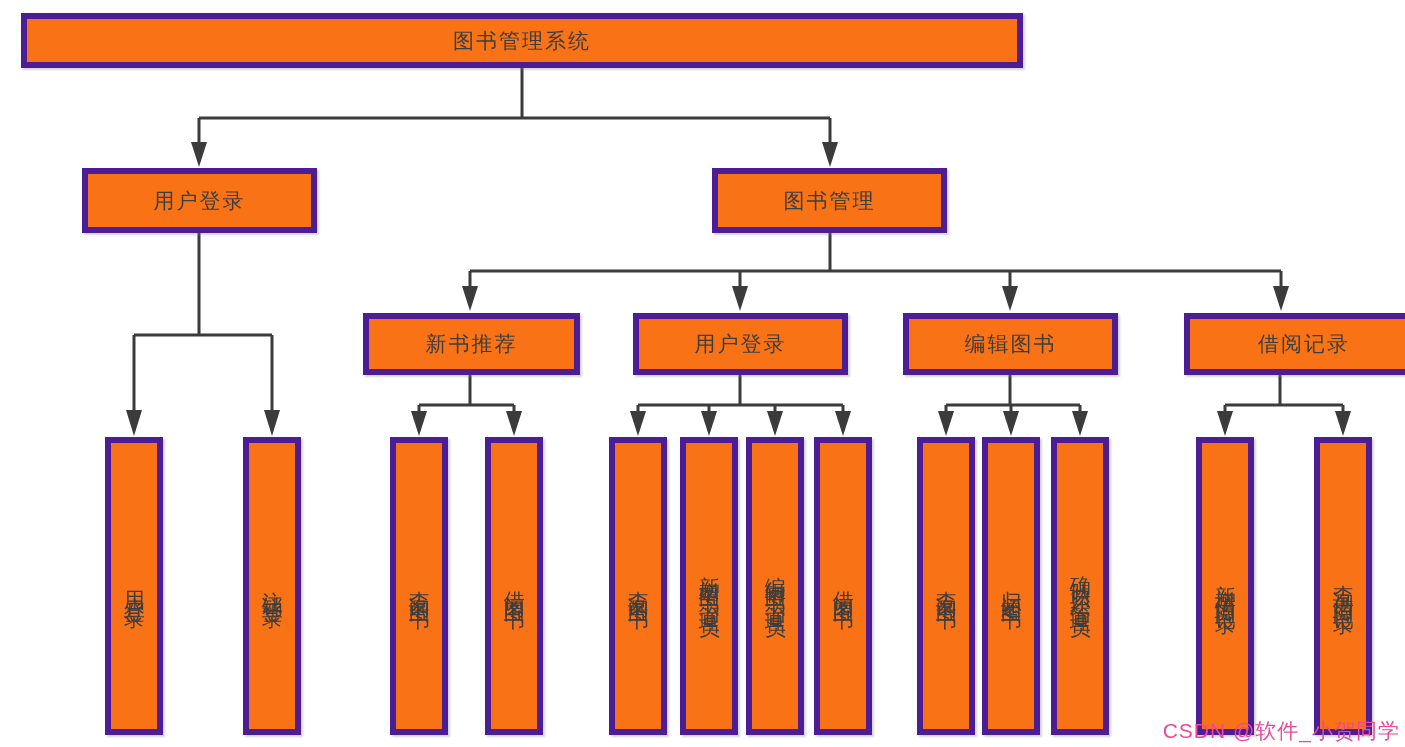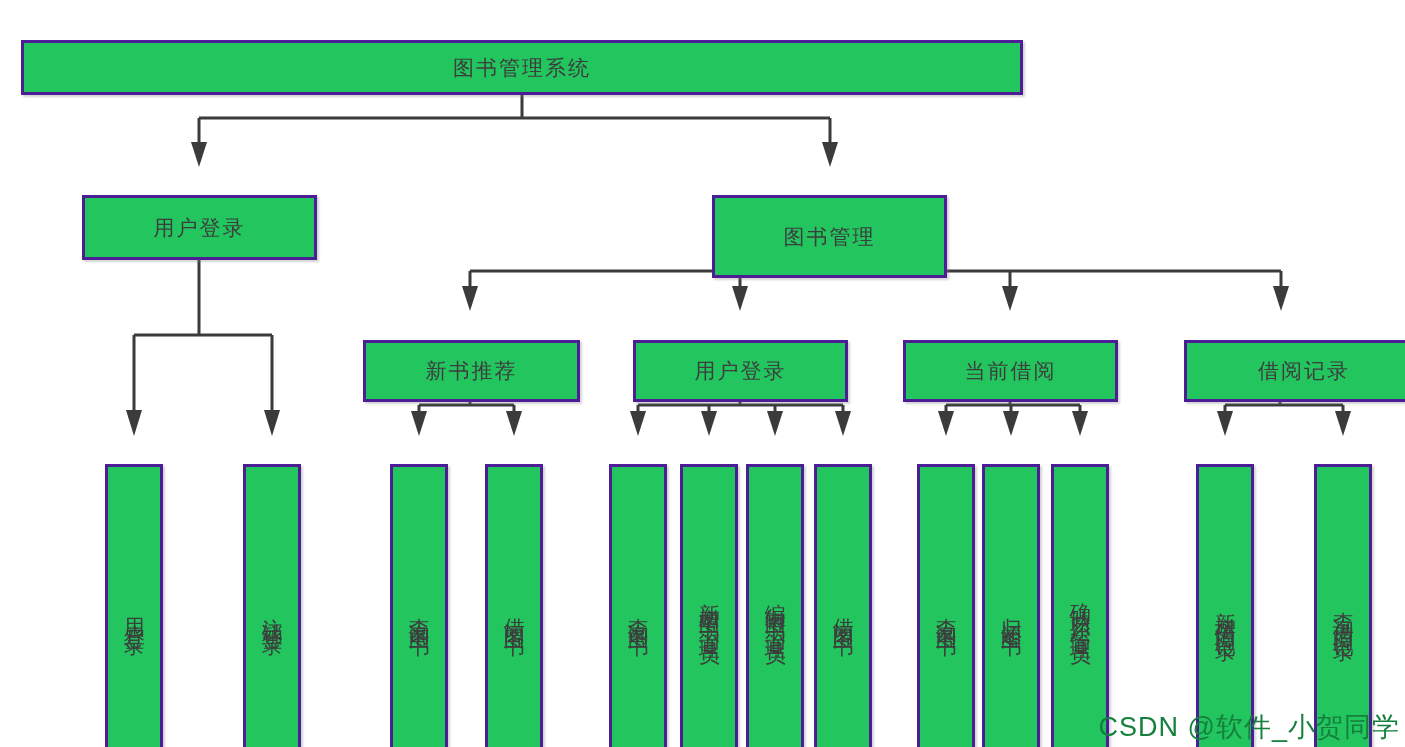--- a/index.html
+++ b/index.html
@@ -4,33 +4,32 @@
 <style>
   html,body{margin:0;padding:0;background:#ffffff;}
   .stage{
     position:relative;width:1405px;height:747px;background:#ffffff;
     font-family:"Liberation Sans","DejaVu Sans",sans-serif;color:#3d3d3d;
     overflow:hidden;
   }
   .stage svg{position:absolute;left:0;top:0;z-index:1;}
   .box{
     position:absolute;box-sizing:border-box;z-index:2;
-    border:3px solid #4c1d95;background:#22c55e;
+    border:6px solid #4c1d95;background:#f97316;
     display:flex;align-items:center;justify-content:center;
     box-shadow:2px 2px 2px rgba(130,130,130,0.35);
-    margin-top:27px;
   }
   .hbox{font-size:21px;letter-spacing:2px;white-space:nowrap;}
   .vbox{
     writing-mode:vertical-rl;text-orientation:mixed;
     font-size:21px;letter-spacing:6px;line-height:1.25;
   }
   .watermark{
     position:absolute;right:5px;bottom:2px;z-index:3;
-    font-size:27px;color:#15803d;letter-spacing:1px;white-space:nowrap;
+    font-size:21px;color:#ec4899;letter-spacing:1px;white-space:nowrap;
   }
 </style>
 </head>
 <body>
 
 <div class="stage">
 
   <svg width="1405" height="747" viewBox="0 0 1405 747">
     <g stroke="#3b3b3b" stroke-width="3" fill="none">
 
@@ -81,25 +80,25 @@
       <polygon points="1072,411 1088,411 1080,436"></polygon>
 
       <polygon points="1217,411 1233,411 1225,436"></polygon>
       <polygon points="1335,411 1351,411 1343,436"></polygon>
     </g>
   </svg>
 
   <div class="box hbox" style="left:21px;top:13px;width:1002px;height:55px">图书管理系统</div>
 
   <div class="box hbox" style="left:82px;top:168px;width:235px;height:65px">用户登录</div>
-  <div class="box hbox" style="left:712px;top:168px;width:235px;height:83px">图书管理</div>
+  <div class="box hbox" style="left:712px;top:168px;width:235px;height:65px">图书管理</div>
 
   <div class="box hbox" style="left:363px;top:313px;width:217px;height:62px">新书推荐</div>
   <div class="box hbox" style="left:633px;top:313px;width:215px;height:62px">用户登录</div>
-  <div class="box hbox" style="left:903px;top:313px;width:215px;height:62px">当前借阅</div>
+  <div class="box hbox" style="left:903px;top:313px;width:215px;height:62px">编辑图书</div>
   <div class="box hbox" style="left:1184px;top:313px;width:240px;height:62px">借阅记录</div>
 
   <div class="box vbox" style="left:105px;top:437px;width:58px;height:298px">用户登录</div>
   <div class="box vbox" style="left:243px;top:437px;width:58px;height:298px">注销登录</div>
 
   <div class="box vbox" style="left:390px;top:437px;width:58px;height:298px">查询图书</div>
   <div class="box vbox" style="left:485px;top:437px;width:58px;height:298px">借阅图书</div>
 
   <div class="box vbox" style="left:609px;top:437px;width:58px;height:298px">查询图书</div>
   <div class="box vbox" style="left:680px;top:437px;width:58px;height:298px">新增图书（管理员）</div>

